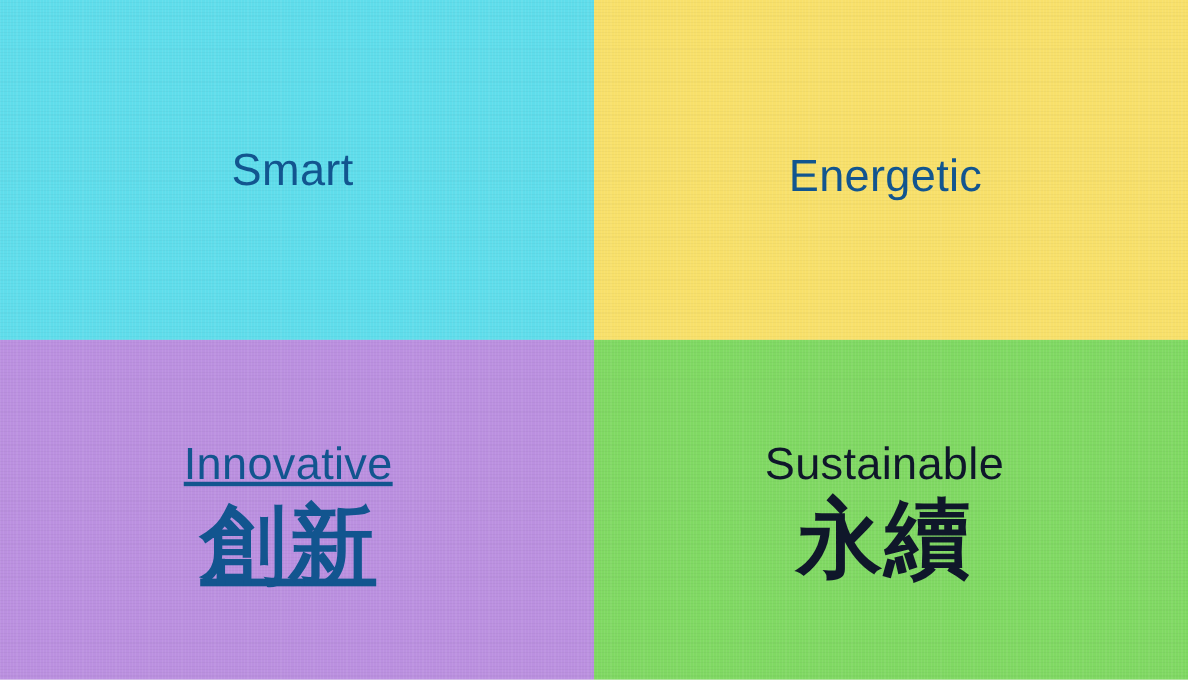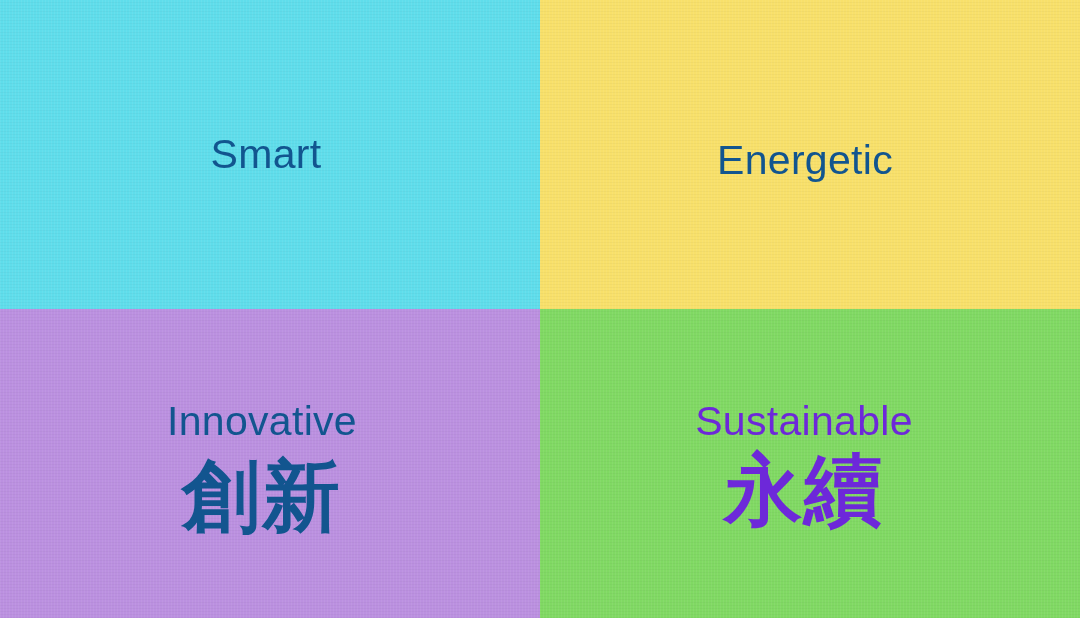--- a/index.html
+++ b/index.html
@@ -69,21 +69,21 @@
     font-weight:700;
     letter-spacing:4px;
     line-height:1.06;
     margin-top:13px;
     white-space:nowrap;
   }
 
   
   #q-smart       .q-inner { transform:translate(-4px, 0px); }
   #q-energetic   .q-inner { transform:translate(-5px, 6px); }
-  #q-innovative  .q-inner { transform:translate(-8px, 6px); }
+  #q-innovative  .q-inner { transform:translate(-8px, 6px);text-decoration:underline; }
   #q-sustainable .q-inner { transform:translate(-6px, 6px); }
 
   #q-smart       .label-zh { letter-spacing:10px; }
   #q-energetic   .label-zh { letter-spacing:6px; }
   #q-innovative  .label-zh { letter-spacing:2px; }
   #q-sustainable .label-zh { letter-spacing:2px;font-family:Liberation Mono, monospace; }
 </style>
 </head>
 <body>
 
@@ -101,20 +101,20 @@
     </div>
   </div>
 
   <div class="quadrant" id="q-innovative" style="background-color: rgb(187, 144, 224); color: rgb(18, 85, 143);">
     <div class="q-inner">
       <div class="label-en">Innovative</div>
       <div class="label-zh">創新</div>
     </div>
   </div>
 
-  <div class="quadrant" id="q-sustainable" style="background-color: rgb(128, 217, 99); color: #6d28d9;">
+  <div class="quadrant" id="q-sustainable" style="background-color: rgb(128, 217, 99); color: #0f172a;">
     <div class="q-inner">
       <div class="label-en">Sustainable</div>
       <div class="label-zh">永續</div>
     </div>
   </div>
 
 </div>
 
 </body></html>

